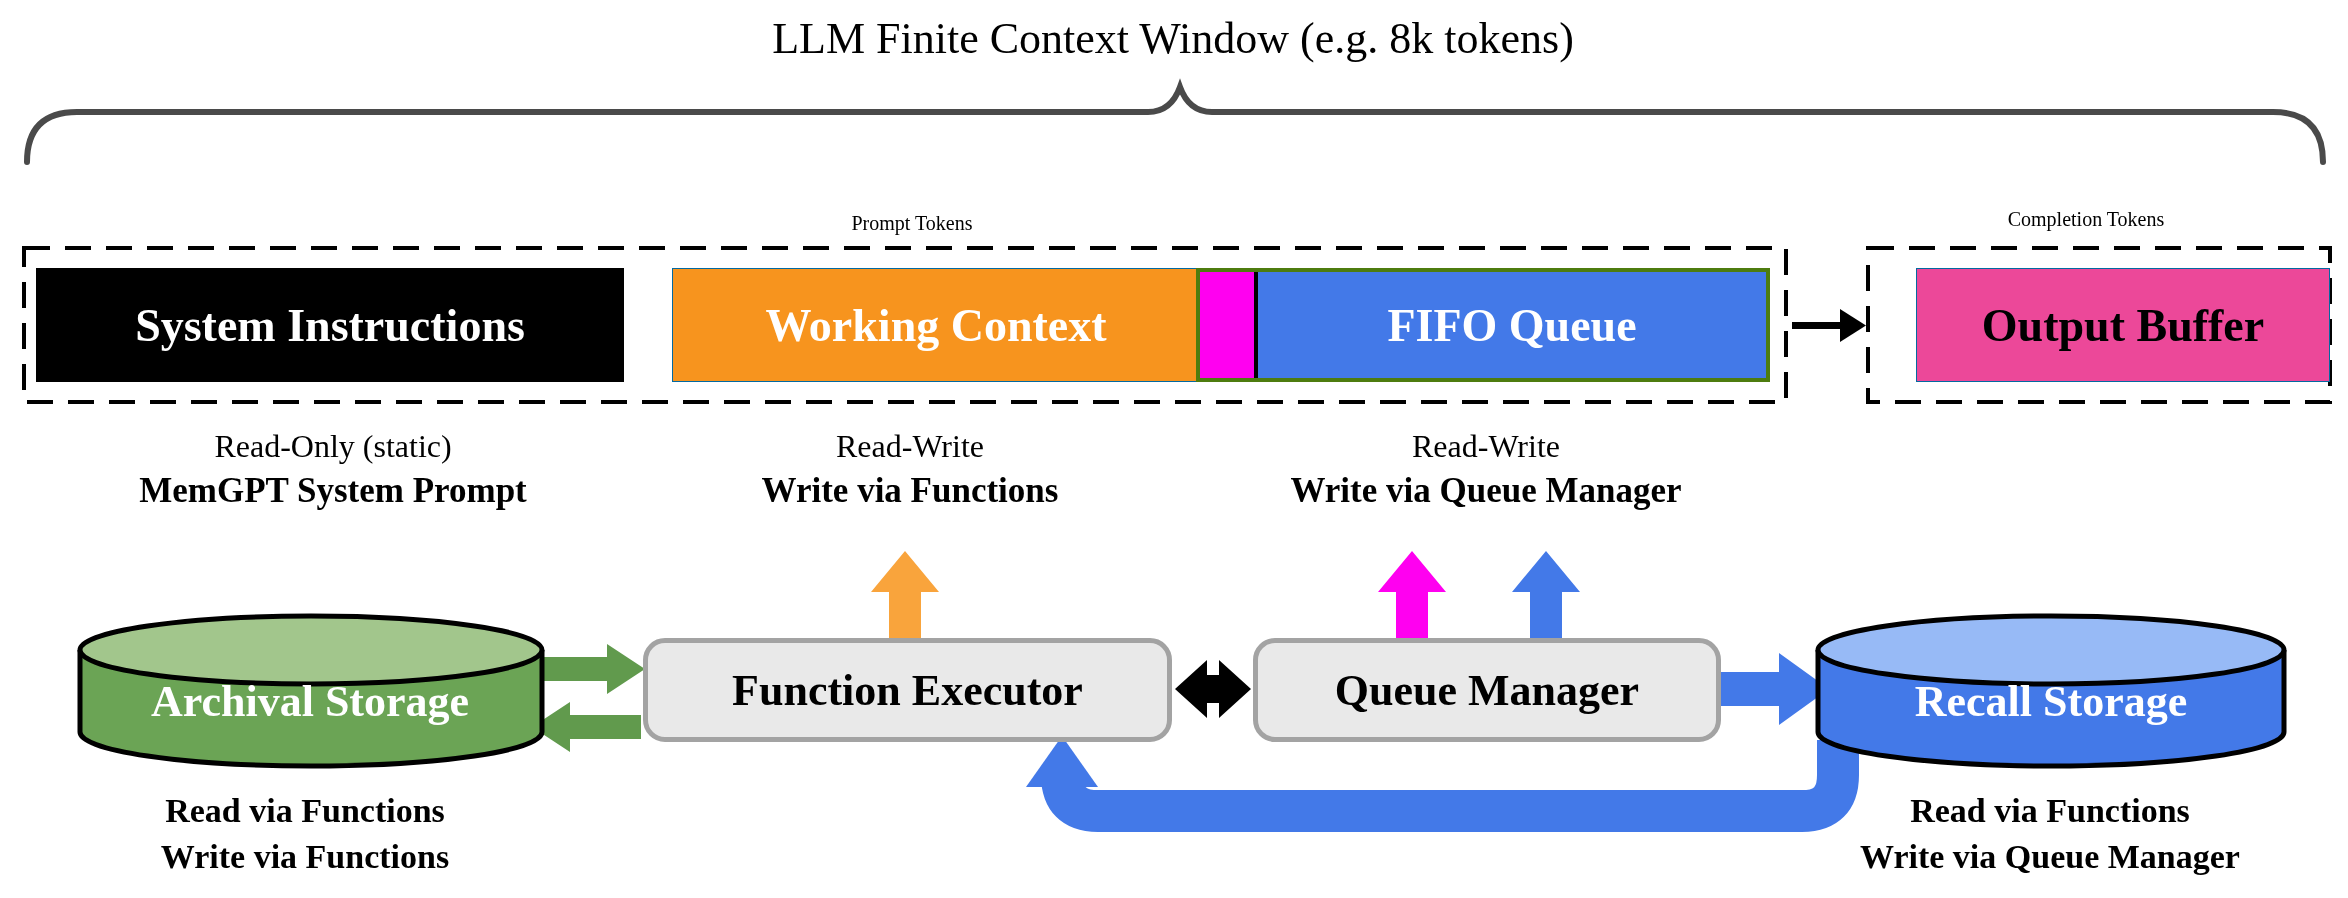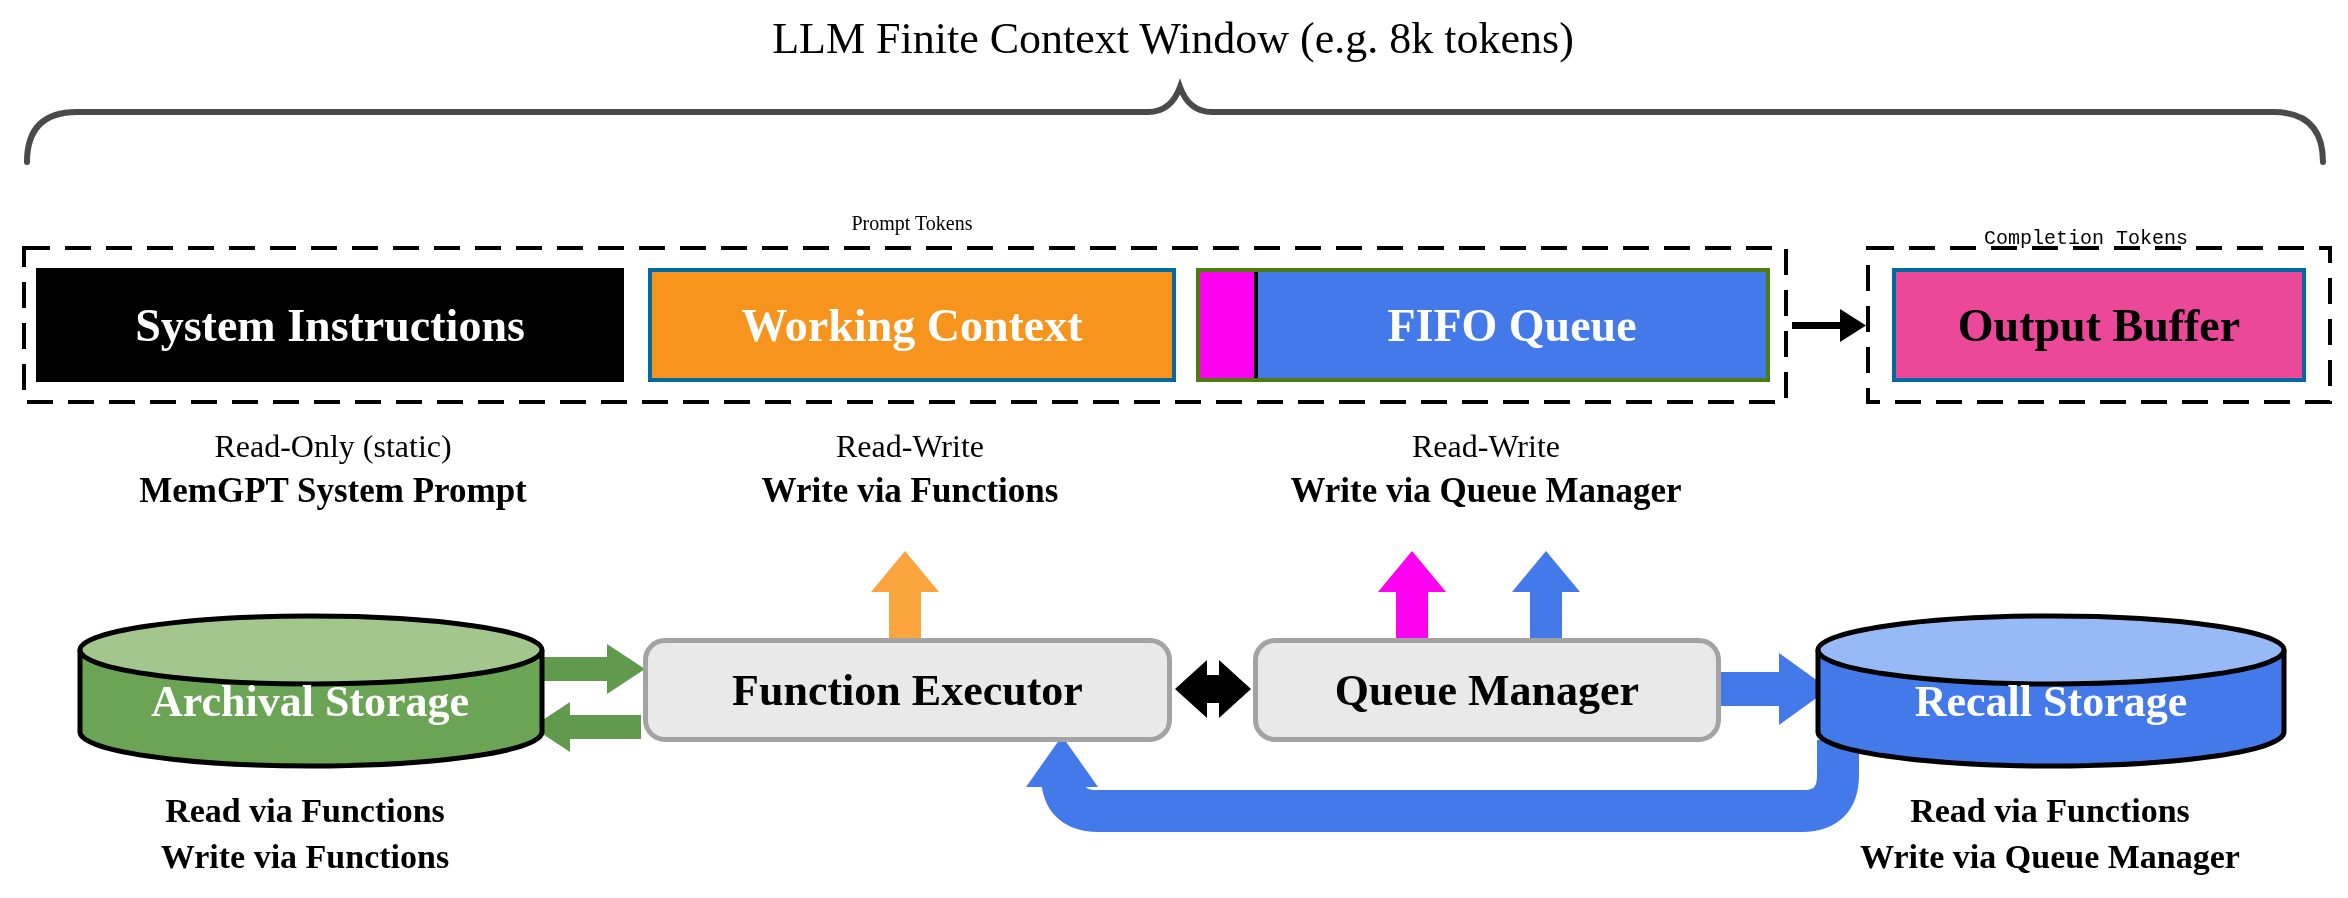--- a/index.html
+++ b/index.html
@@ -13,21 +13,21 @@
   #shapes{position:absolute;left:0;top:0;width:2348px;height:898px;z-index:0;}
   .txt{position:absolute;color:#000;}
   .center{text-align:center;}
   .title{font-size:44px;line-height:50px;}
   .tok-label{font-size:20px;line-height:36px;margin-top:19px;}
   .ctx-box{
     position:absolute;box-sizing:border-box;
     display:flex;align-items:center;justify-content:center;
     font-weight:bold;font-size:46px;z-index:2;
   }
-  .ctx-border{border:4px solid #0369a1;}
+  .ctx-border{border:1px solid #0369a1;margin-left:24px;}
   .ann{position:absolute;z-index:2;}
   .ann .l1{font-size:32px;line-height:44px;}
   .ann .l2{font-size:35px;line-height:46px;font-weight:bold;}
   .comp-box{
     position:absolute;box-sizing:border-box;
     display:flex;align-items:center;justify-content:center;
     background:#E9E9E9;border:5px solid #a3a3a3;border-radius:22px;
     font-weight:bold;font-size:44px;z-index:2;
   }
   .cyl-label{
@@ -77,21 +77,21 @@
 
     <g>
       <path d="M 1818 650 V 732 A 233 34 0 0 0 2284 732 V 650" fill="#4379E8" stroke="#000" stroke-width="5"></path>
       <ellipse cx="2051" cy="650" rx="233" ry="34" fill="#97BAF6" stroke="#000" stroke-width="5"></ellipse>
     </g>
   </svg>
 
   <div class="txt center title" style="left:573px;top:14px;width:1200px;z-index:2;">LLM Finite Context Window (e.g. 8k tokens)</div>
 
   <div class="txt center tok-label" style="left:762px;top:186px;width:300px;z-index:2;">Prompt Tokens</div>
-  <div class="txt center tok-label" style="left:1926px;top:202px;width:320px;z-index:2;font-family:Liberation Mono, monospace;">Completion Tokens</div>
+  <div class="txt center tok-label" style="left:1926px;top:182px;width:320px;z-index:2;">Completion Tokens</div>
 
   <div class="ctx-box" style="left:36px;top:268px;width:588px;height:114px;background:#000;color:#fff;">
     <span>System Instructions</span>
   </div>
 
   <div class="ctx-box ctx-border" style="left:648px;top:268px;width:528px;height:114px;background:#F7941E;color:#fff;">
     <span>Working Context</span>
   </div>
 
   <div style="position:absolute;left:1196px;top:268px;width:574px;height:114px;box-sizing:border-box;border:4px solid #4d7c0f;display:flex;z-index:2;">

